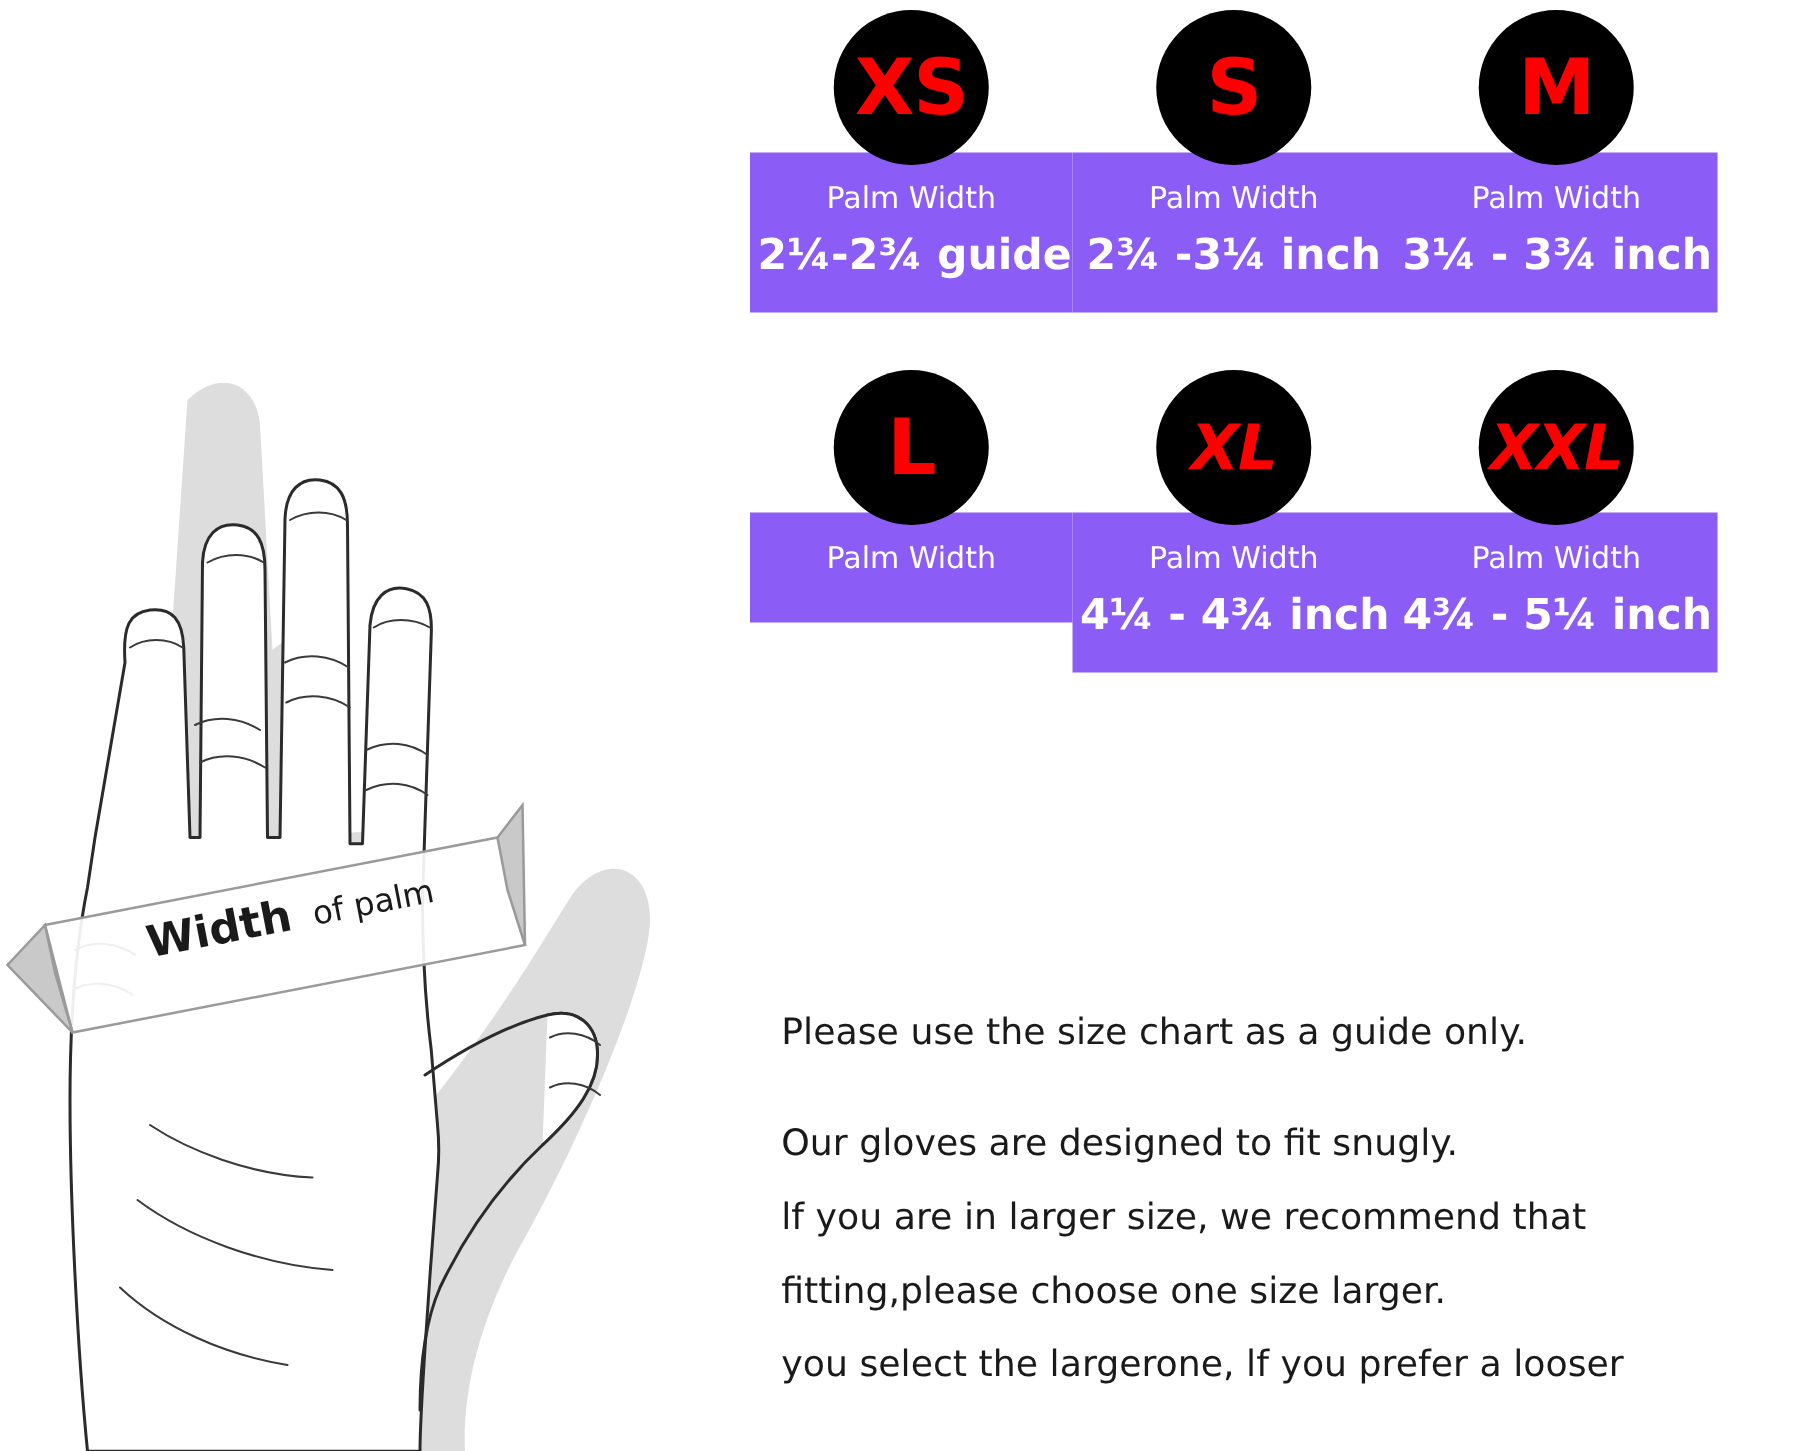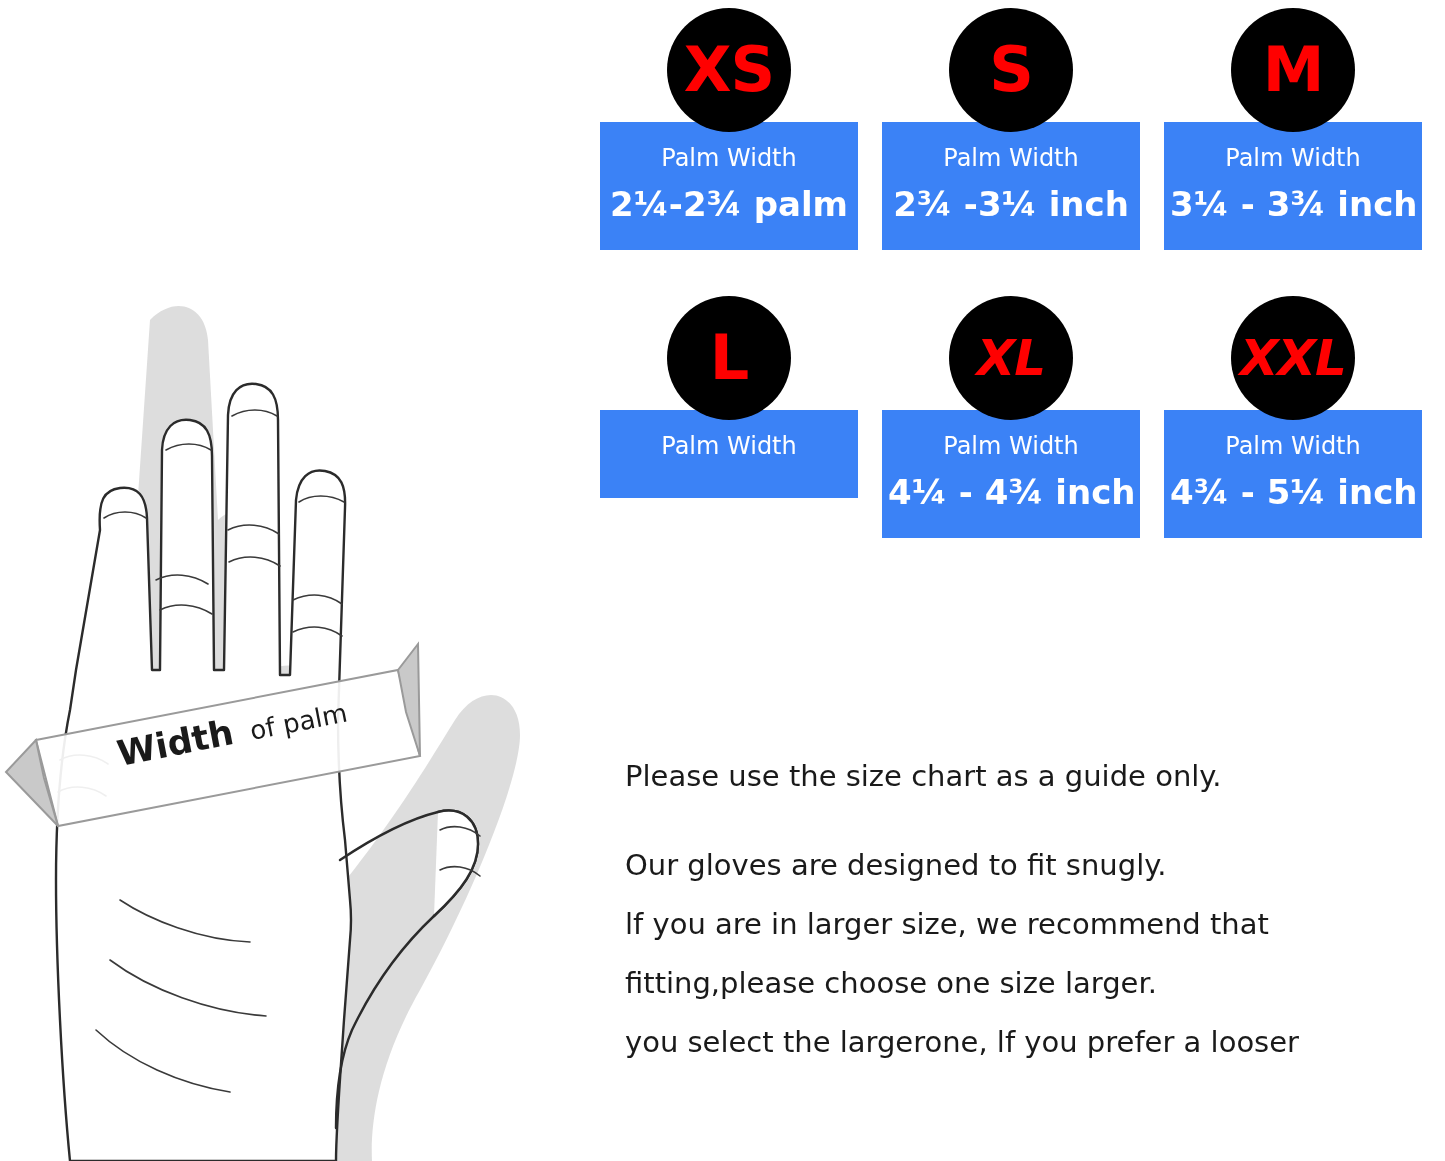--- a/index.html
+++ b/index.html
@@ -29,21 +29,20 @@
 
   
   #size-grid {
     position: absolute;
     left: 600px;
     top: 8px;
     width: 840px;
   }
   .size-row {
     display: flex;
-    gap: 24px;
     margin-bottom: 46px;
   }
   .size-card {
     width: 258px;
     position: relative;
     display: flex;
     flex-direction: column;
     align-items: center;
   }
   .size-badge {
@@ -58,21 +57,21 @@
     font-weight: bold;
     font-size: 62px;
     letter-spacing: -1px;
     line-height: 1;
     margin-bottom: -10px;
     position: relative;
     z-index: 3;
   }
   .size-badge.small-text { font-size: 50px; font-style: italic; }
   .size-panel {
-    background: #3b82f6;
+    background: #8b5cf6;
     width: 258px;
     box-sizing: border-box;
     padding: 22px 6px 26px 6px;
     text-align: center;
     position: relative;
     z-index: 2;
   }
   .panel-label {
     color: #ffffff;
     font-size: 24px;
@@ -83,21 +82,21 @@
     color: #ffffff;
     font-size: 34px;
     font-weight: bold;
     white-space: nowrap;
   }
 
   
   #notes {
     position: absolute;
     left: 625px;
-    top: 762px;
+    top: 811px;
     width: 810px;
     color: #1a1a1a;
   }
   .note-line {
     font-size: 29px;
     line-height: 1.0;
     margin-bottom: 30px;
     white-space: nowrap;
   }
   .note-line.first { margin-bottom: 60px; }
@@ -189,21 +188,21 @@
 </div>
 
 <div id="size-grid">
 
   <div class="size-row">
 
     <div class="size-card">
       <div class="size-badge">XS</div>
       <div class="size-panel">
         <div class="panel-label">Palm Width</div>
-        <div class="panel-value">2¼-2¾ palm</div>
+        <div class="panel-value">2¼-2¾ guide</div>
       </div>
     </div>
 
     <div class="size-card">
       <div class="size-badge">S</div>
       <div class="size-panel">
         <div class="panel-label">Palm Width</div>
         <div class="panel-value">2¾ -3¼ inch</div>
       </div>
     </div>

